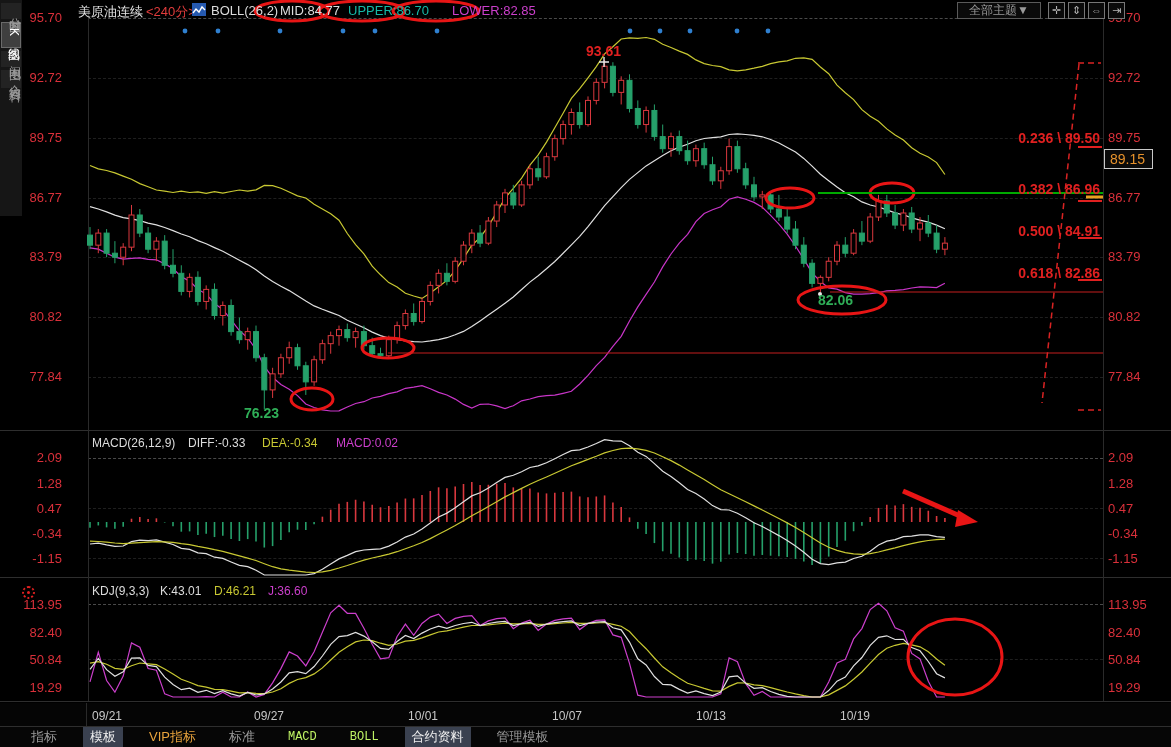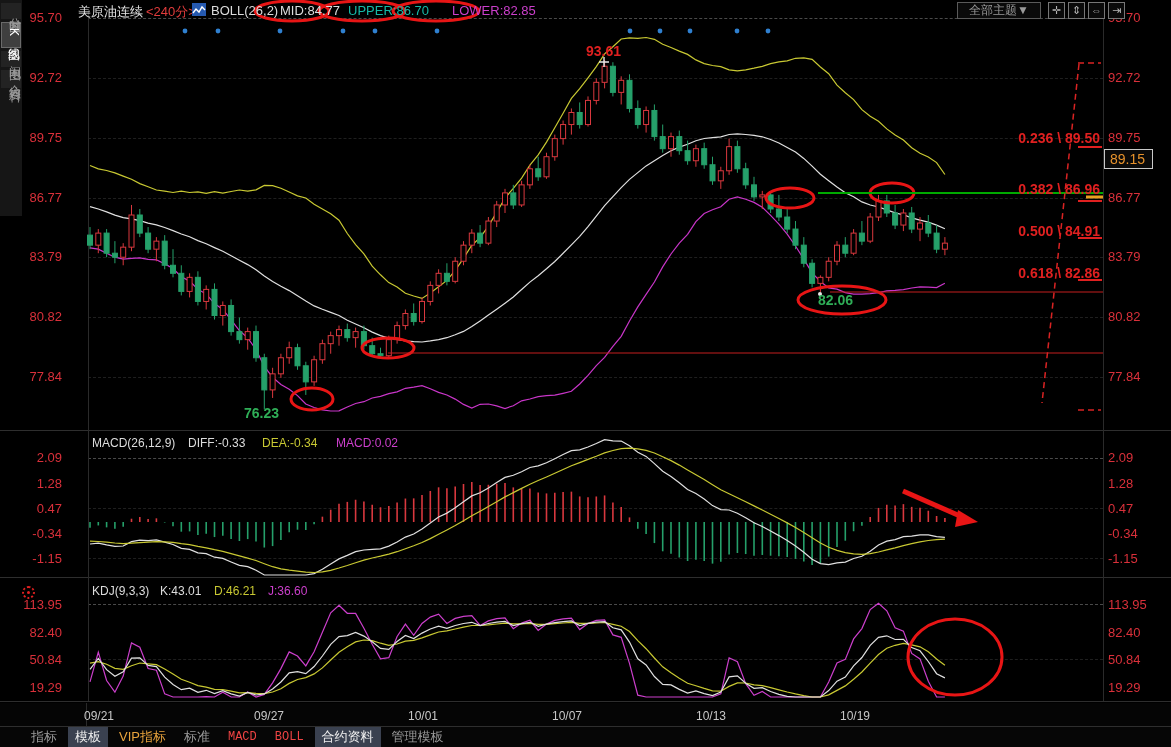--- a/index.html
+++ b/index.html
@@ -52,25 +52,25 @@
               border-radius:50%; z-index:5; }
   #sun-icon:after { content:""; position:absolute; left:3px; top:3px; width:3px; height:3px; background:#e02020; border-radius:50%; }
 
   
   #time-strip { position:absolute; left:0; top:703px; width:1171px; height:23px; background:#050505; z-index:5; }
   .date-lbl { position:absolute; top:6px; color:#c8c8c8; font-size:12px; }
   #period-lbl { position:absolute; left:28px; top:5px; color:#e8a33c; font-size:13px; font-weight:normal; cursor:pointer;margin-top:34px; }
 
   
   #toolbar { position:absolute; left:0; top:727px; width:1171px; height:20px; background:#060606;
-             display:flex; align-items:center; gap:4px; padding-left:24px; z-index:5; }
+             display:flex; align-items:center; gap:19px; padding-left:24px; z-index:5; }
   .tb-item { color:#9a9a9a; font-size:13px; padding:1px 7px; cursor:pointer; white-space:nowrap; }
   .tb-item.sel { background:#3a4150; color:#f0f0f0; }
   .tb-item.vip { color:#e8a33c; }
-  .tb-item.mono { font-family:"Liberation Mono","DejaVu Sans Mono",monospace; font-size:12px; color:#ef4444; }
+  .tb-item.mono { font-family:"Liberation Mono","DejaVu Sans Mono",monospace; font-size:12px; color:#bef264; }
 
   #chart-icon { position:absolute; left:192px; top:3px; width:14px; height:13px; background:#2559b0; z-index:6; }
 </style>
 </head>
 <body>
 
 <div id="app">
 
   <div class="dash-strong" style="left:88px;top:18px;width:1015px;"></div>
   <div class="dash-faint" style="left:88px;top:78px;width:1015px;"></div>
@@ -545,21 +545,21 @@
   <span class="lbl axis axis-l" style="top:653px;">50.84</span>
   <span class="lbl axis axis-l" style="top:681px;">19.29</span>
   <span class="lbl axis axis-r" style="top:598px;">113.95</span>
   <span class="lbl axis axis-r" style="top:626px;">82.40</span>
   <span class="lbl axis axis-r" style="top:653px;">50.84</span>
   <span class="lbl axis axis-r" style="top:681px;">19.29</span>
 
   <div id="time-strip">
     <span id="period-lbl">240分 ▲</span>
     <div class="vborder" style="left:86px;top:0;height:23px;"></div>
-    <span class="date-lbl" style="left:84px;">09/21</span>
+    <span class="date-lbl" style="left:92px;">09/21</span>
     <span class="date-lbl" style="left:254px;">09/27</span>
     <span class="date-lbl" style="left:408px;">10/01</span>
     <span class="date-lbl" style="left:552px;">10/07</span>
     <span class="date-lbl" style="left:696px;">10/13</span>
     <span class="date-lbl" style="left:840px;">10/19</span>
   </div>
 
   <div id="toolbar">
     <span class="tb-item">指标</span>
     <span class="tb-item sel">模板</span>

